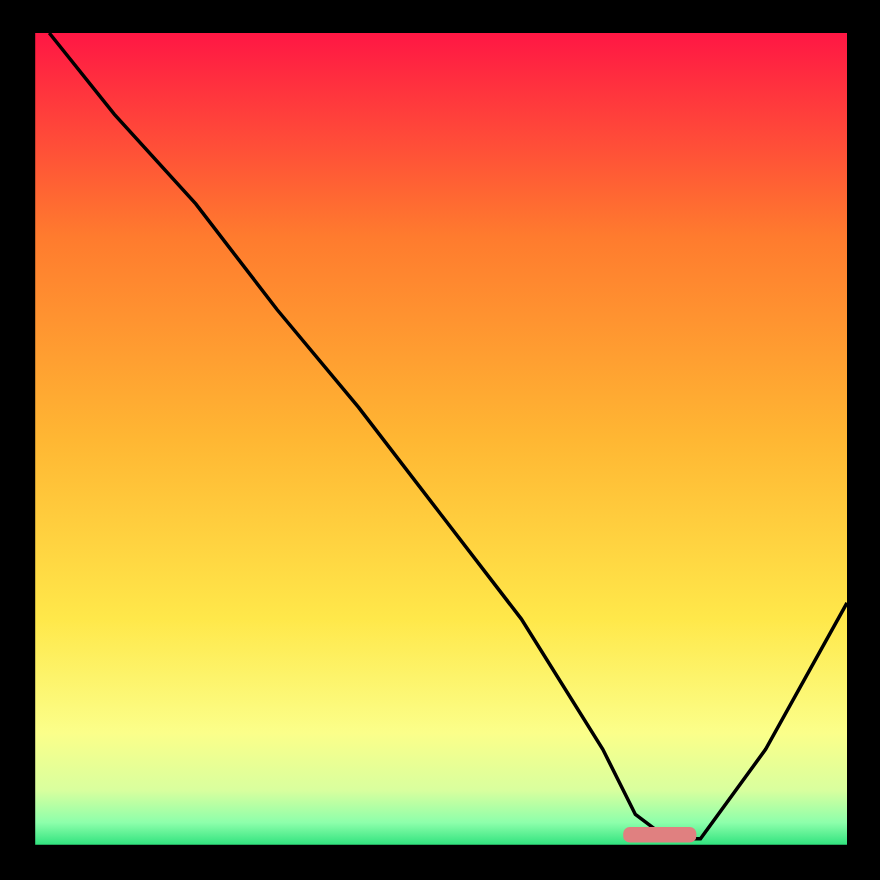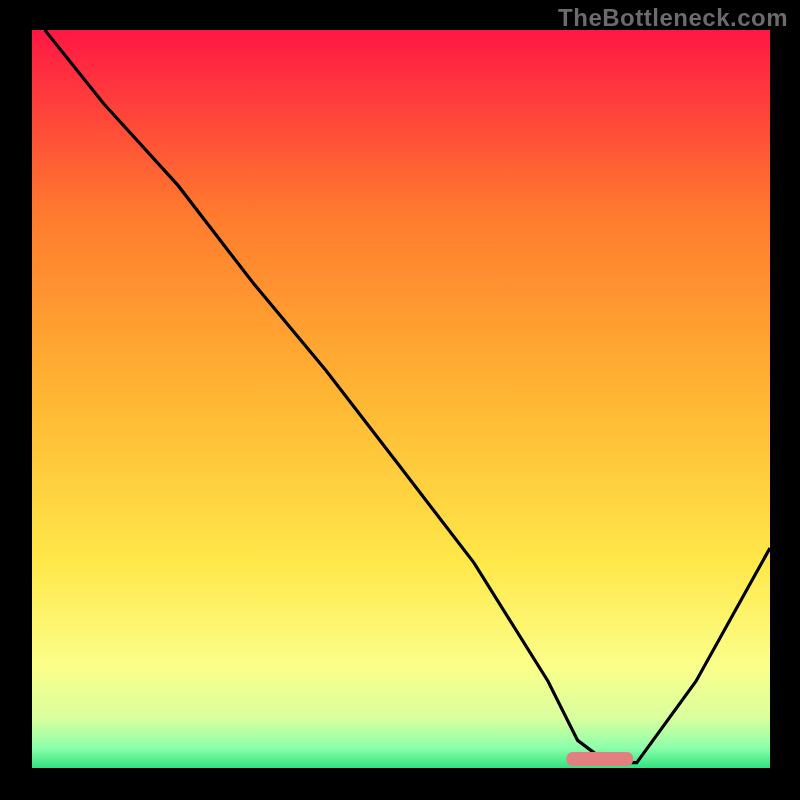--- a/index.html
+++ b/index.html
@@ -46,14 +46,13 @@
           <stop offset="97%" stop-color="#8dffab"></stop>
           <stop offset="100%" stop-color="#28e07a"></stop>
         </linearGradient>
     </defs>
     <rect id="plot-bg" fill="url(#bg-grad)" x="30" y="30" width="740" height="740"></rect>
     <path id="curve" fill="none" stroke="#000" stroke-width="3.2" d="M44.8 30.0 L104.0 104.0 L178.0 185.4 L252.0 281.6 L326.0 370.4 L400.0 466.6 L474.0 562.8 L548.0 681.2 L577.6 740.4 L607.2 762.6 L636.8 762.6 L696.0 681.2 L770.0 548.0"></path>
     <rect id="marker" rx="6" ry="6" x="566.5" y="751.9" width="66.59999999999991" height="14" fill="#e08080"></rect>
     <path id="axes" fill="none" stroke="#000" stroke-width="4" d="M 30 30 L 30 770 L 770 770"></path>
   </svg>
 
-  <div class="watermark">TheBottleneck.com</div>
 </div>
 
 </body></html>

